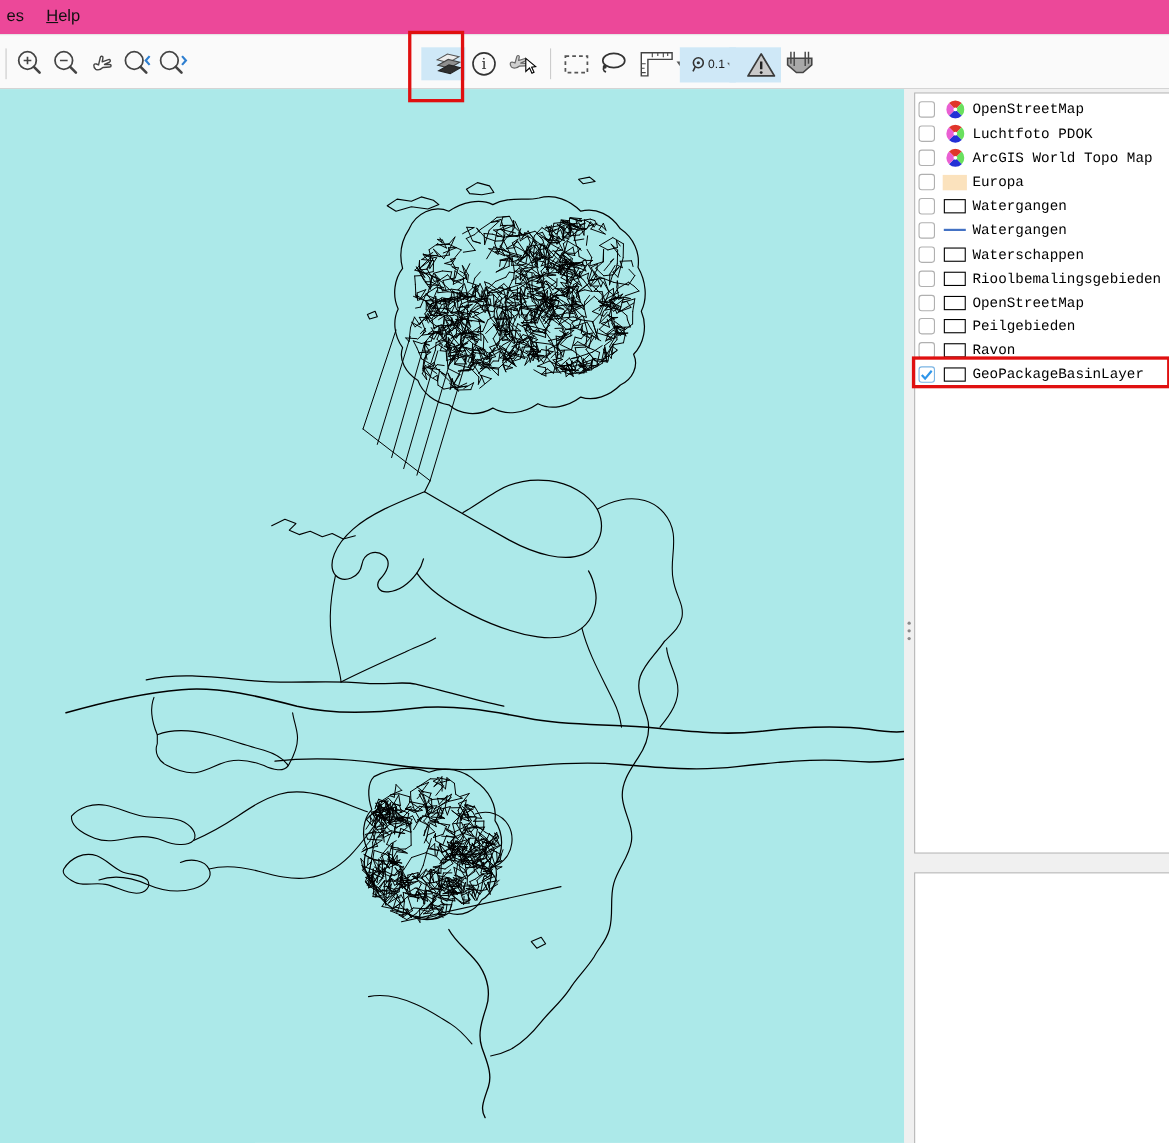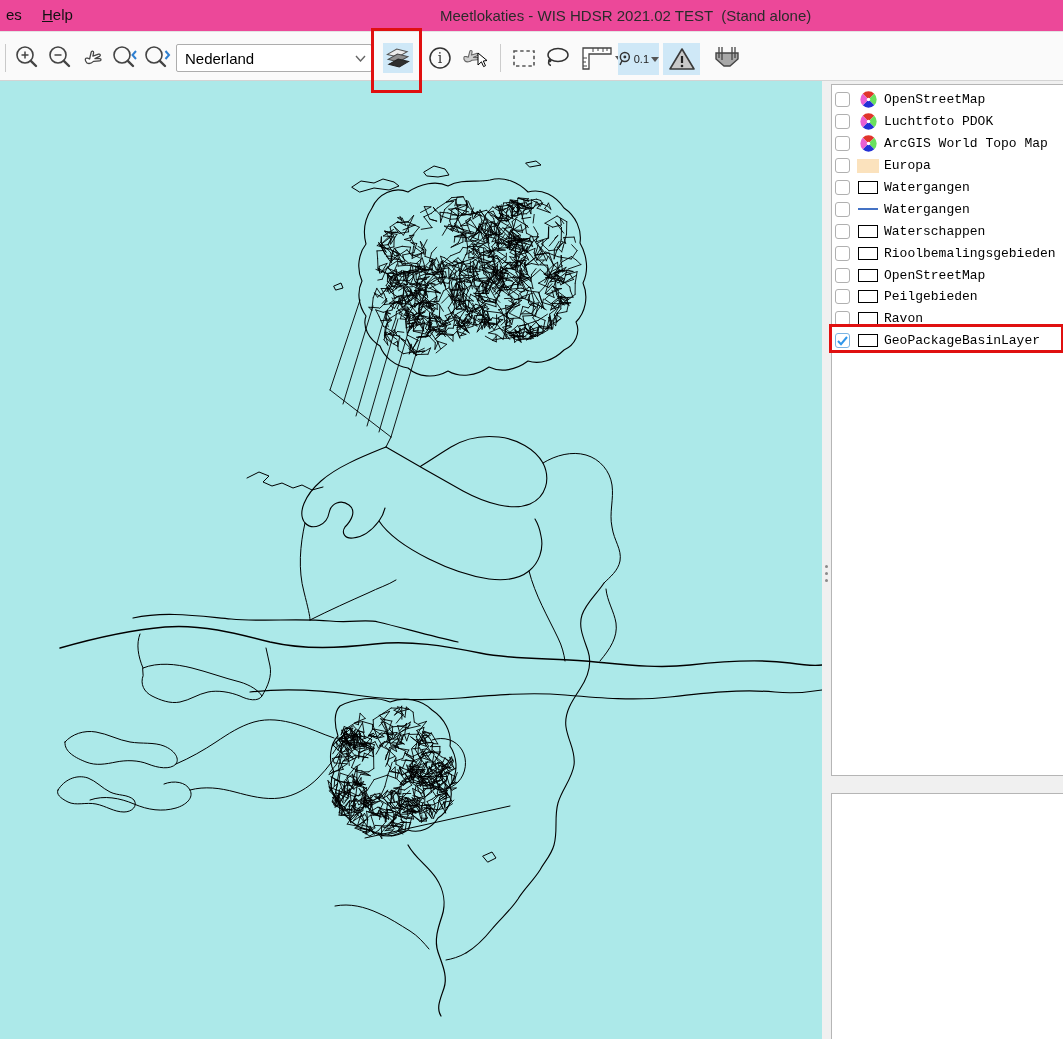--- a/index.html
+++ b/index.html
@@ -16,21 +16,21 @@
   .menu-item-help{left:42px;}
   .menu-item-help::first-letter{text-decoration:underline;}
   .win-title{position:absolute;left:440px;top:7px;font-size:15px;color:#2b2b2b;white-space:pre;}
   
   .toolbar{position:absolute;left:0;top:31px;width:1063px;height:50px;background:#fafafa;
     border-top:1px solid #e3e3e3;border-bottom:1px solid #d4d4d4;box-sizing:border-box;}
   .tb-grip{position:absolute;left:5px;top:12px;height:28px;width:0;border-left:1px solid #c9c9c9;}
   .tb-sep{position:absolute;top:12px;height:28px;width:0;border-left:1px solid #cccccc;}
   .tb-btn{position:absolute;top:11px;width:30px;height:30px;display:flex;align-items:center;justify-content:center;}
   .tb-btn svg{display:block;}
-  .tb-btn.sel{background:var(--selbg);}
+  .tb-btn.sel{background:var(--selbg);padding-left:10px;}
   .combo{position:absolute;left:176px;top:12px;width:196px;height:28px;background:#fff;
     border:1px solid #adadad;border-radius:2px;box-sizing:border-box;display:flex;align-items:center;}
   .combo-text{font-size:15px;color:#000;padding-left:8px;flex:1;}
   .combo-arrow{width:22px;display:flex;align-items:center;justify-content:center;}
   .caret-down{width:0;height:0;border-left:4px solid transparent;border-right:4px solid transparent;border-top:5px solid #555;}
   .pinbtn{position:absolute;left:618px;top:11px;width:41px;height:32px;display:flex;align-items:center;justify-content:center;gap:2px;}
   .pin-label{font-size:11px;color:#222;}
   
   .map{position:absolute;left:0;top:81px;width:822px;height:958px;background:var(--mapbg);}
   .map svg{display:block;}
@@ -56,21 +56,20 @@
   .hl{position:absolute;border:3px solid var(--hl);box-sizing:border-box;pointer-events:none;z-index:50;}
   .hl-tool{left:371px;top:28px;width:51px;height:65px;}
   .hl-row{left:829px;top:324px;width:235px;height:29px;}
 </style>
 </head>
 <body>
 
 <div class="titlebar">
   <div class="menu-item menu-item-es">es</div>
   <div class="menu-item menu-item-help">Help</div>
-  <div class="win-title">Meetlokaties - WIS HDSR 2021.02 TEST  (Stand alone)</div>
 </div>
 
 <div class="toolbar">
   <div class="tb-grip"></div>
 
   <div class="tb-btn" style="left:12px">
     <svg width="28" height="28" viewBox="0 0 28 28">
       <circle cx="12" cy="11" r="8" fill="none" stroke="#444" stroke-width="1.6"></circle>
       <line x1="8.5" y1="11" x2="15.5" y2="11" stroke="#444" stroke-width="1.5"></line>
       <line x1="12" y1="7.5" x2="12" y2="14.5" stroke="#444" stroke-width="1.5"></line>
@@ -97,28 +96,20 @@
     </svg>
   </div>
   <div class="tb-btn" style="left:141px">
     <svg width="30" height="28" viewBox="0 0 30 28">
       <circle cx="13" cy="11" r="8" fill="none" stroke="#444" stroke-width="1.6"></circle>
       <line x1="18.8" y1="16.8" x2="24" y2="22" stroke="#444" stroke-width="2.4" stroke-linecap="round"></line>
       <polyline points="24.5,7 28,11 24.5,15" fill="none" stroke="#2e7fd0" stroke-width="2"></polyline>
     </svg>
   </div>
 
-  <div class="combo">
-    <div class="combo-text">Nederland</div>
-    <div class="combo-arrow">
-      <svg width="11" height="7" viewBox="0 0 11 7">
-          <polyline points="1,1 5.5,6 10,1" fill="none" stroke="#666" stroke-width="1.4"></polyline>
-        </svg>
-    </div>
-  </div>
 
   <div class="tb-btn sel" style="left:383px">
     <svg width="28" height="28" viewBox="0 0 28 28">
       <g transform="rotate(-8 14 14)">
         <path d="M4,9 L14,5 L24,9 L14,13 Z" fill="#ececec" stroke="#555" stroke-width="1"></path>
         <path d="M4,14 L14,10 L24,14 L14,18 Z" fill="#8f8f8f" stroke="#444" stroke-width="1"></path>
         <path d="M4,19 L14,15 L24,19 L14,23 Z" fill="#2f2f2f" stroke="#222" stroke-width="1"></path>
       </g>
     </svg>
   </div>

